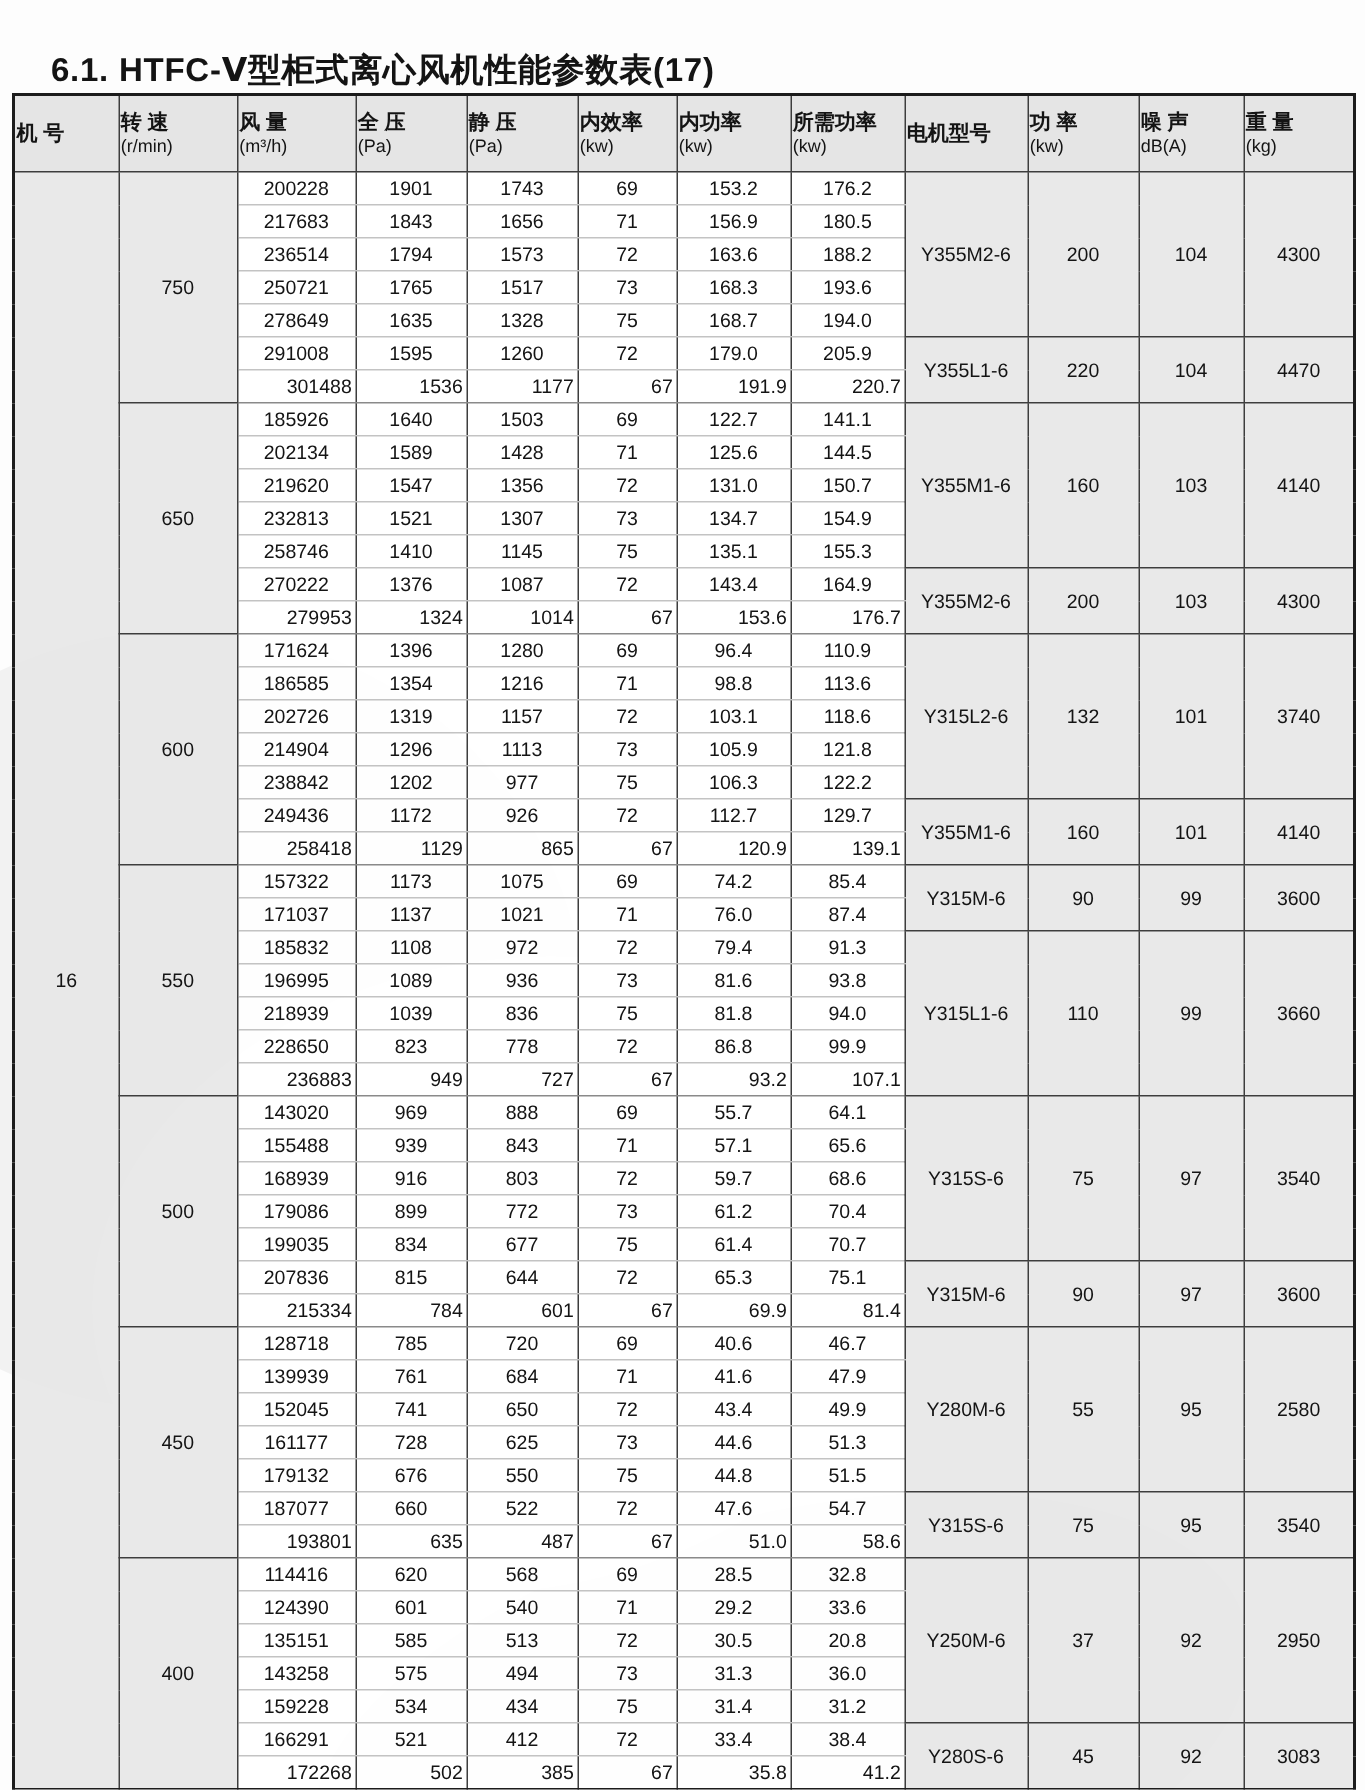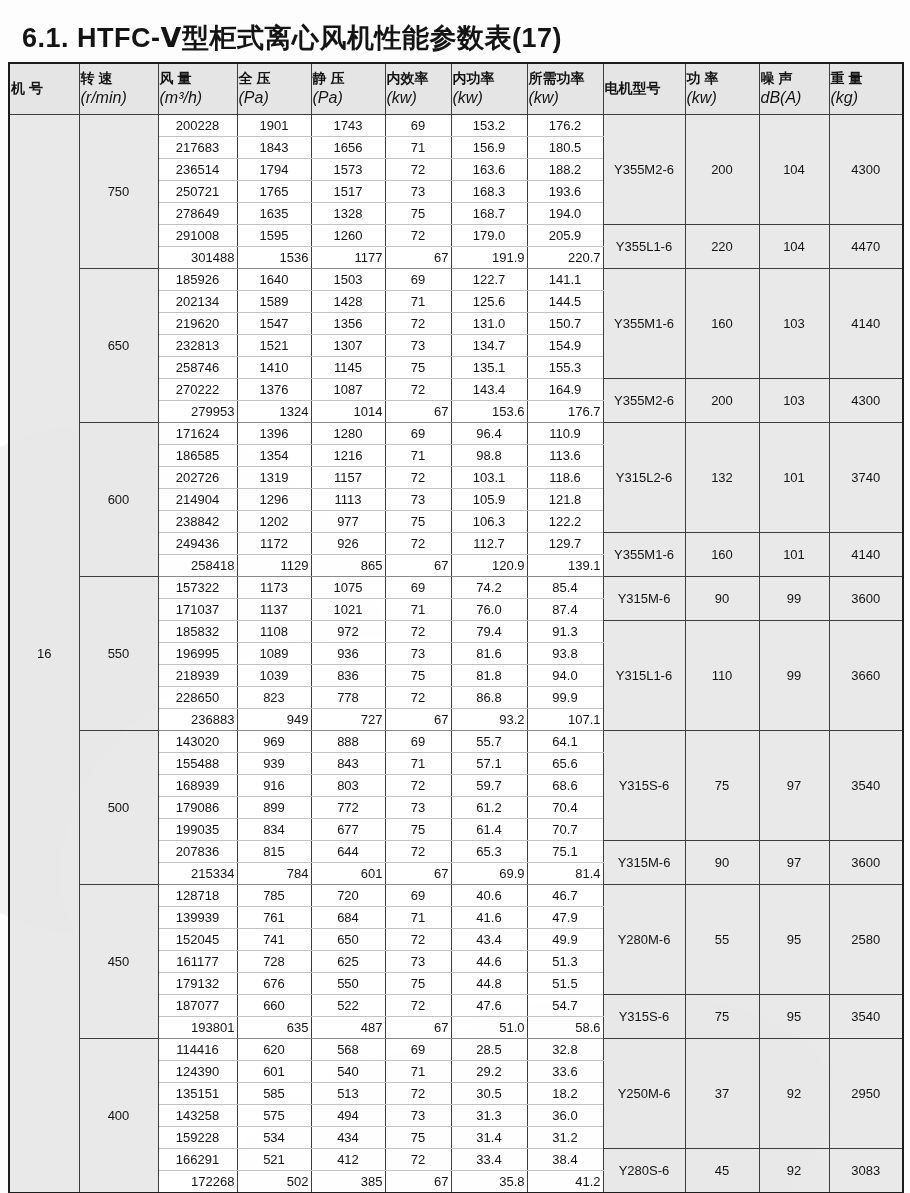--- a/index.html
+++ b/index.html
@@ -7,36 +7,36 @@
     width:910px;height:1193px;position:relative;overflow:hidden;
     background:#fdfdfd;color:#141414;
     font-family:"Liberation Sans","DejaVu Sans",sans-serif;
   }
   .page{position:absolute;inset:0;overflow:hidden;}
   .watermark{position:absolute;border-radius:50%;pointer-events:none;}
   .wm1{left:-150px;top:420px;width:540px;height:520px;background:rgba(0,0,0,0.045);}
   .wm2{left:200px;top:1010px;width:640px;height:300px;background:rgba(0,0,0,0.05);transform:rotate(-14deg);}
   .wm3{left:60px;top:640px;width:560px;height:420px;background:rgba(255,255,255,0.65);transform:rotate(-10deg);}
   .title{
-    position:absolute;left:18px;top:16px;margin:4px;
-    font-size:27px;font-weight:bold;letter-spacing:0.5px;white-space:nowrap;
+    position:absolute;left:18px;top:16px;margin:16px;
+    font-size:22px;font-weight:bold;letter-spacing:0.5px;white-space:nowrap;
   }
   table.perf-table{
     position:absolute;left:8px;top:62px;width:894px;
     border-collapse:collapse;table-layout:fixed;
     border:2px solid #1c1c1c;
   }
   .perf-table th{
     background:rgba(228,228,228,0.95);
     border:1px solid #3d3d3d;
     font-size:14px;font-weight:bold;
     height:48px;padding:1px 1px;line-height:1.25;
     vertical-align:middle;text-align:left;
   }
-  .perf-table th .hline2{font-size:16px;font-weight:normal;font-style:italic;}
+  .perf-table th .hline2{font-size:12px;font-weight:normal;}
   .perf-table td{
     text-align:center;vertical-align:middle;
     font-size:13px;height:21px;padding:0 2px;
     line-height:1.05;white-space:nowrap;
   }
   .perf-table td.data{
     background:rgba(255,255,255,0.88);
     border-left:1px solid #3d3d3d;border-right:1px solid #3d3d3d;
     border-bottom:1px solid #c3c3c3;border-top:none;
   }
@@ -533,21 +533,21 @@
           <td class="data">71</td>
           <td class="data">29.2</td>
           <td class="data">33.6</td>
         </tr>
         <tr>
           <td class="data">135151</td>
           <td class="data">585</td>
           <td class="data">513</td>
           <td class="data">72</td>
           <td class="data">30.5</td>
-          <td class="data">18.2</td>
+          <td class="data">20.8</td>
         </tr>
         <tr>
           <td class="data">143258</td>
           <td class="data">575</td>
           <td class="data">494</td>
           <td class="data">73</td>
           <td class="data">31.3</td>
           <td class="data">36.0</td>
         </tr>
         <tr>

